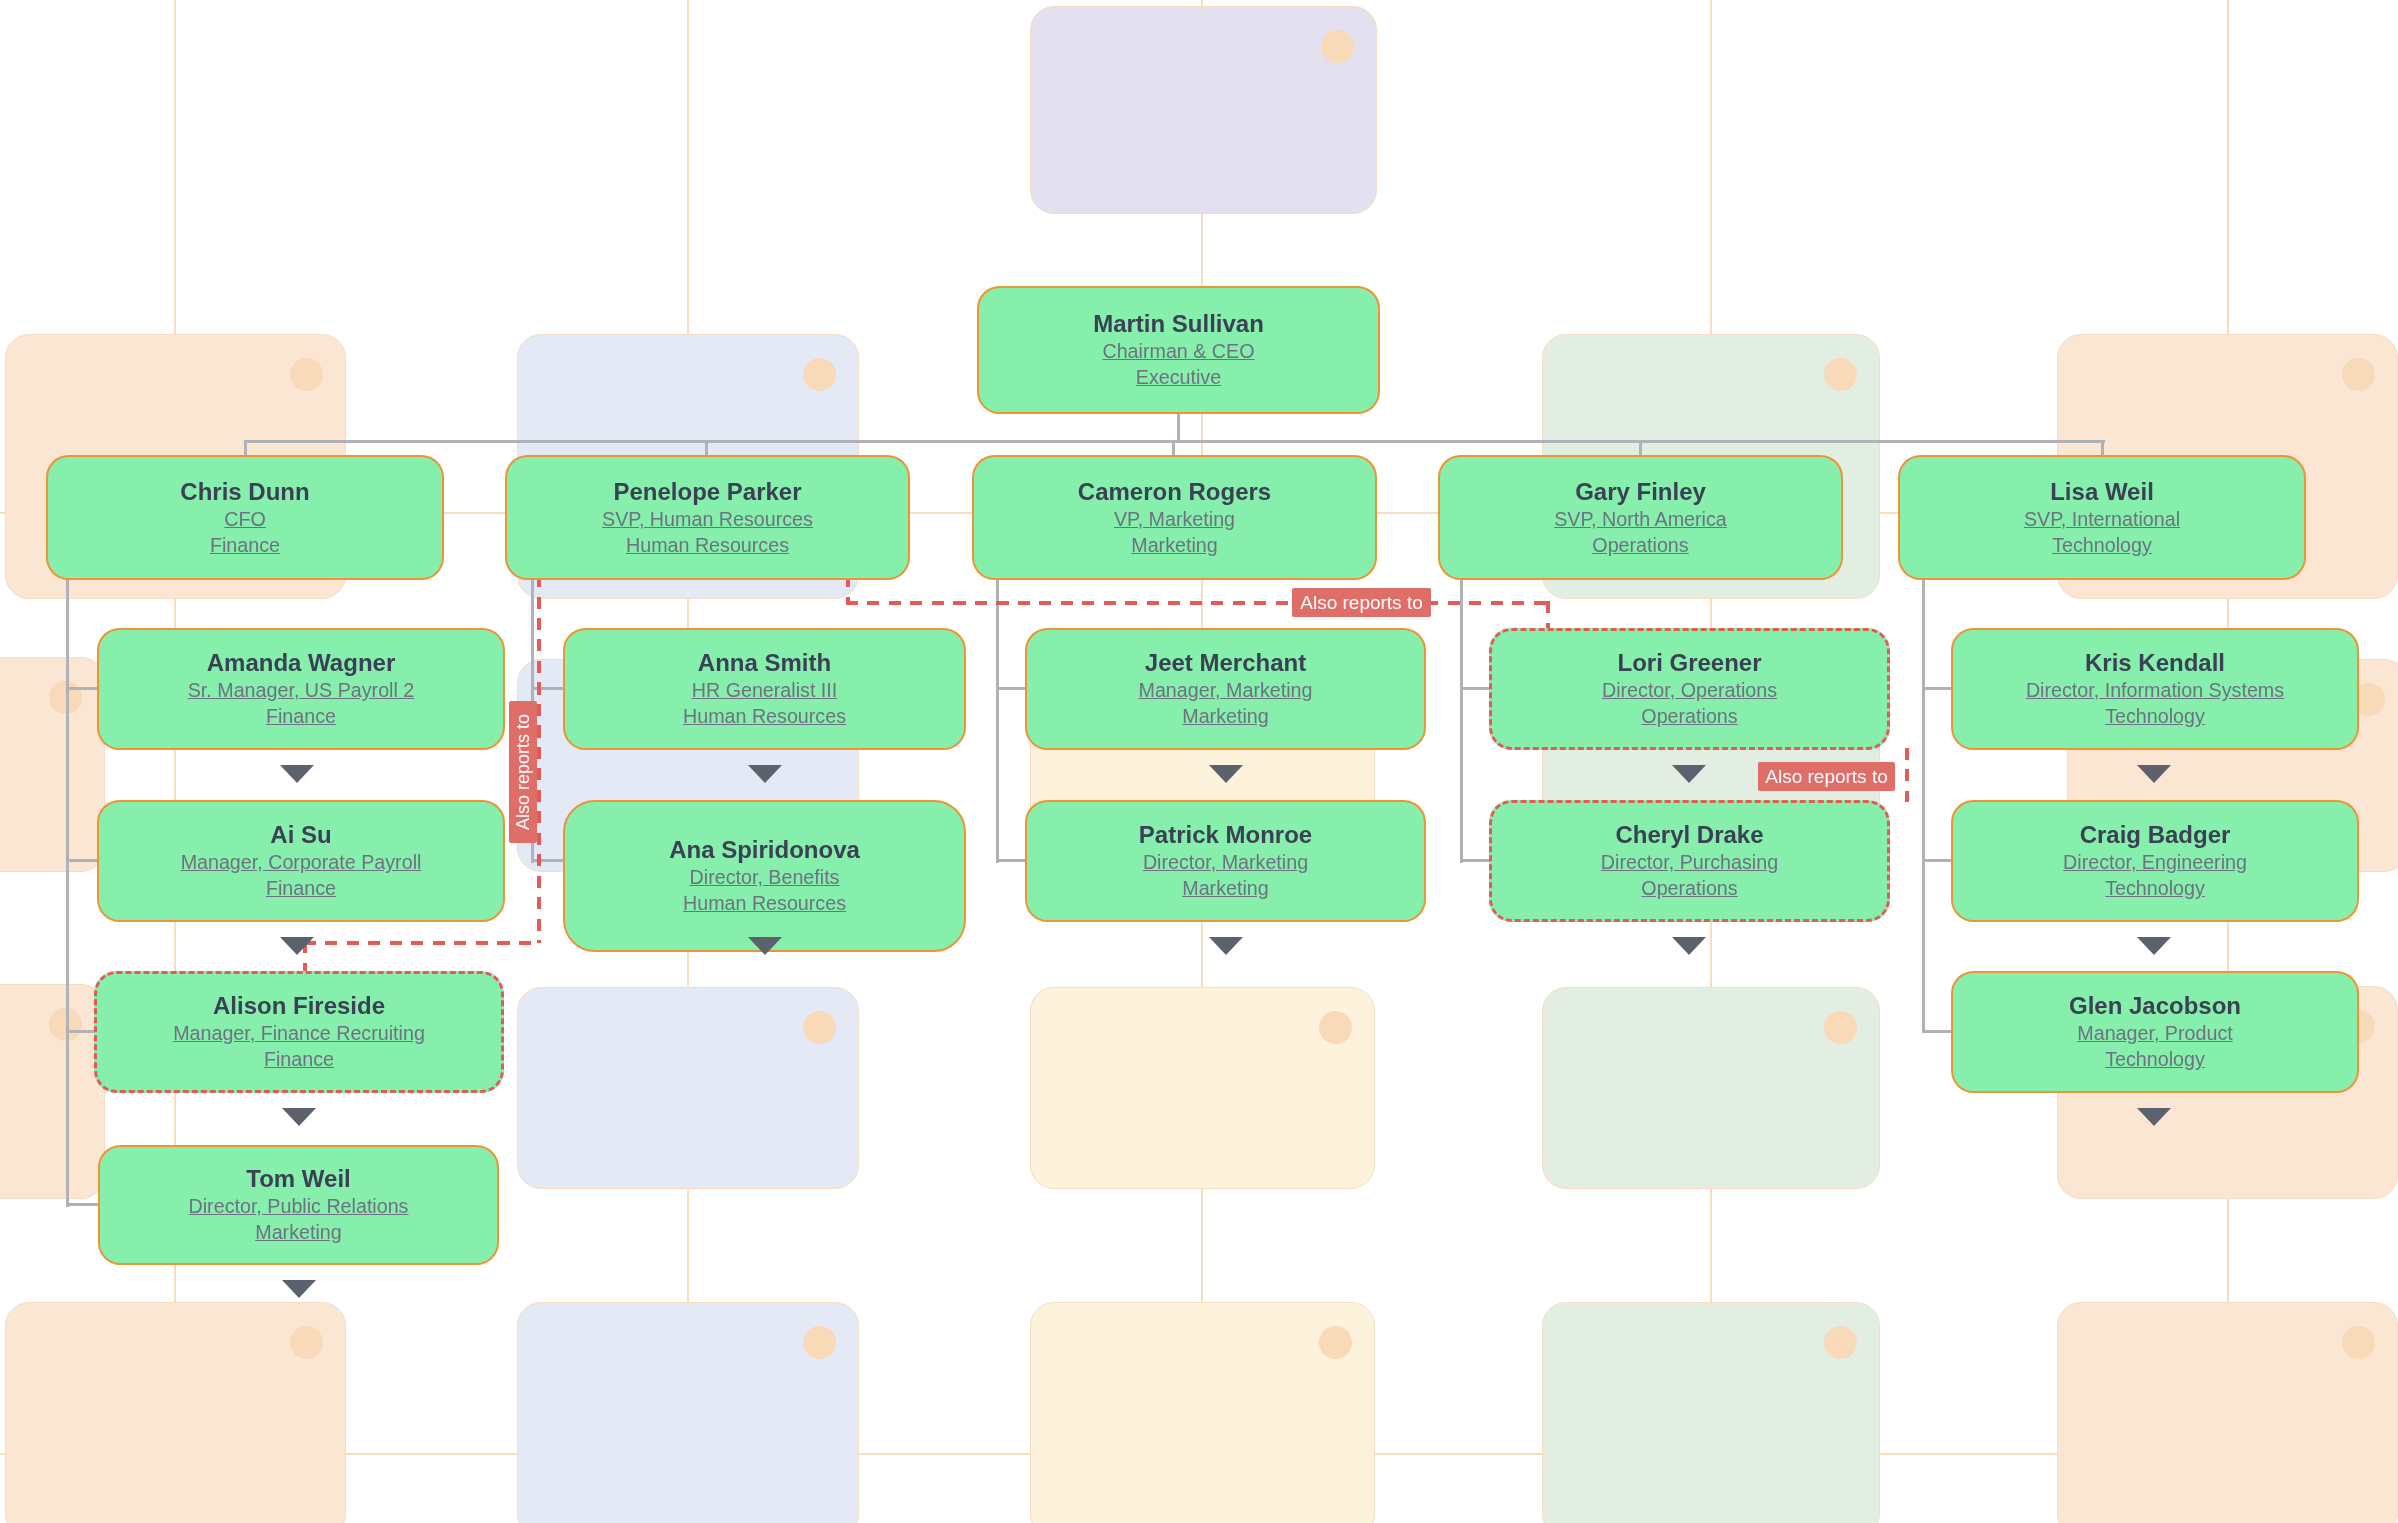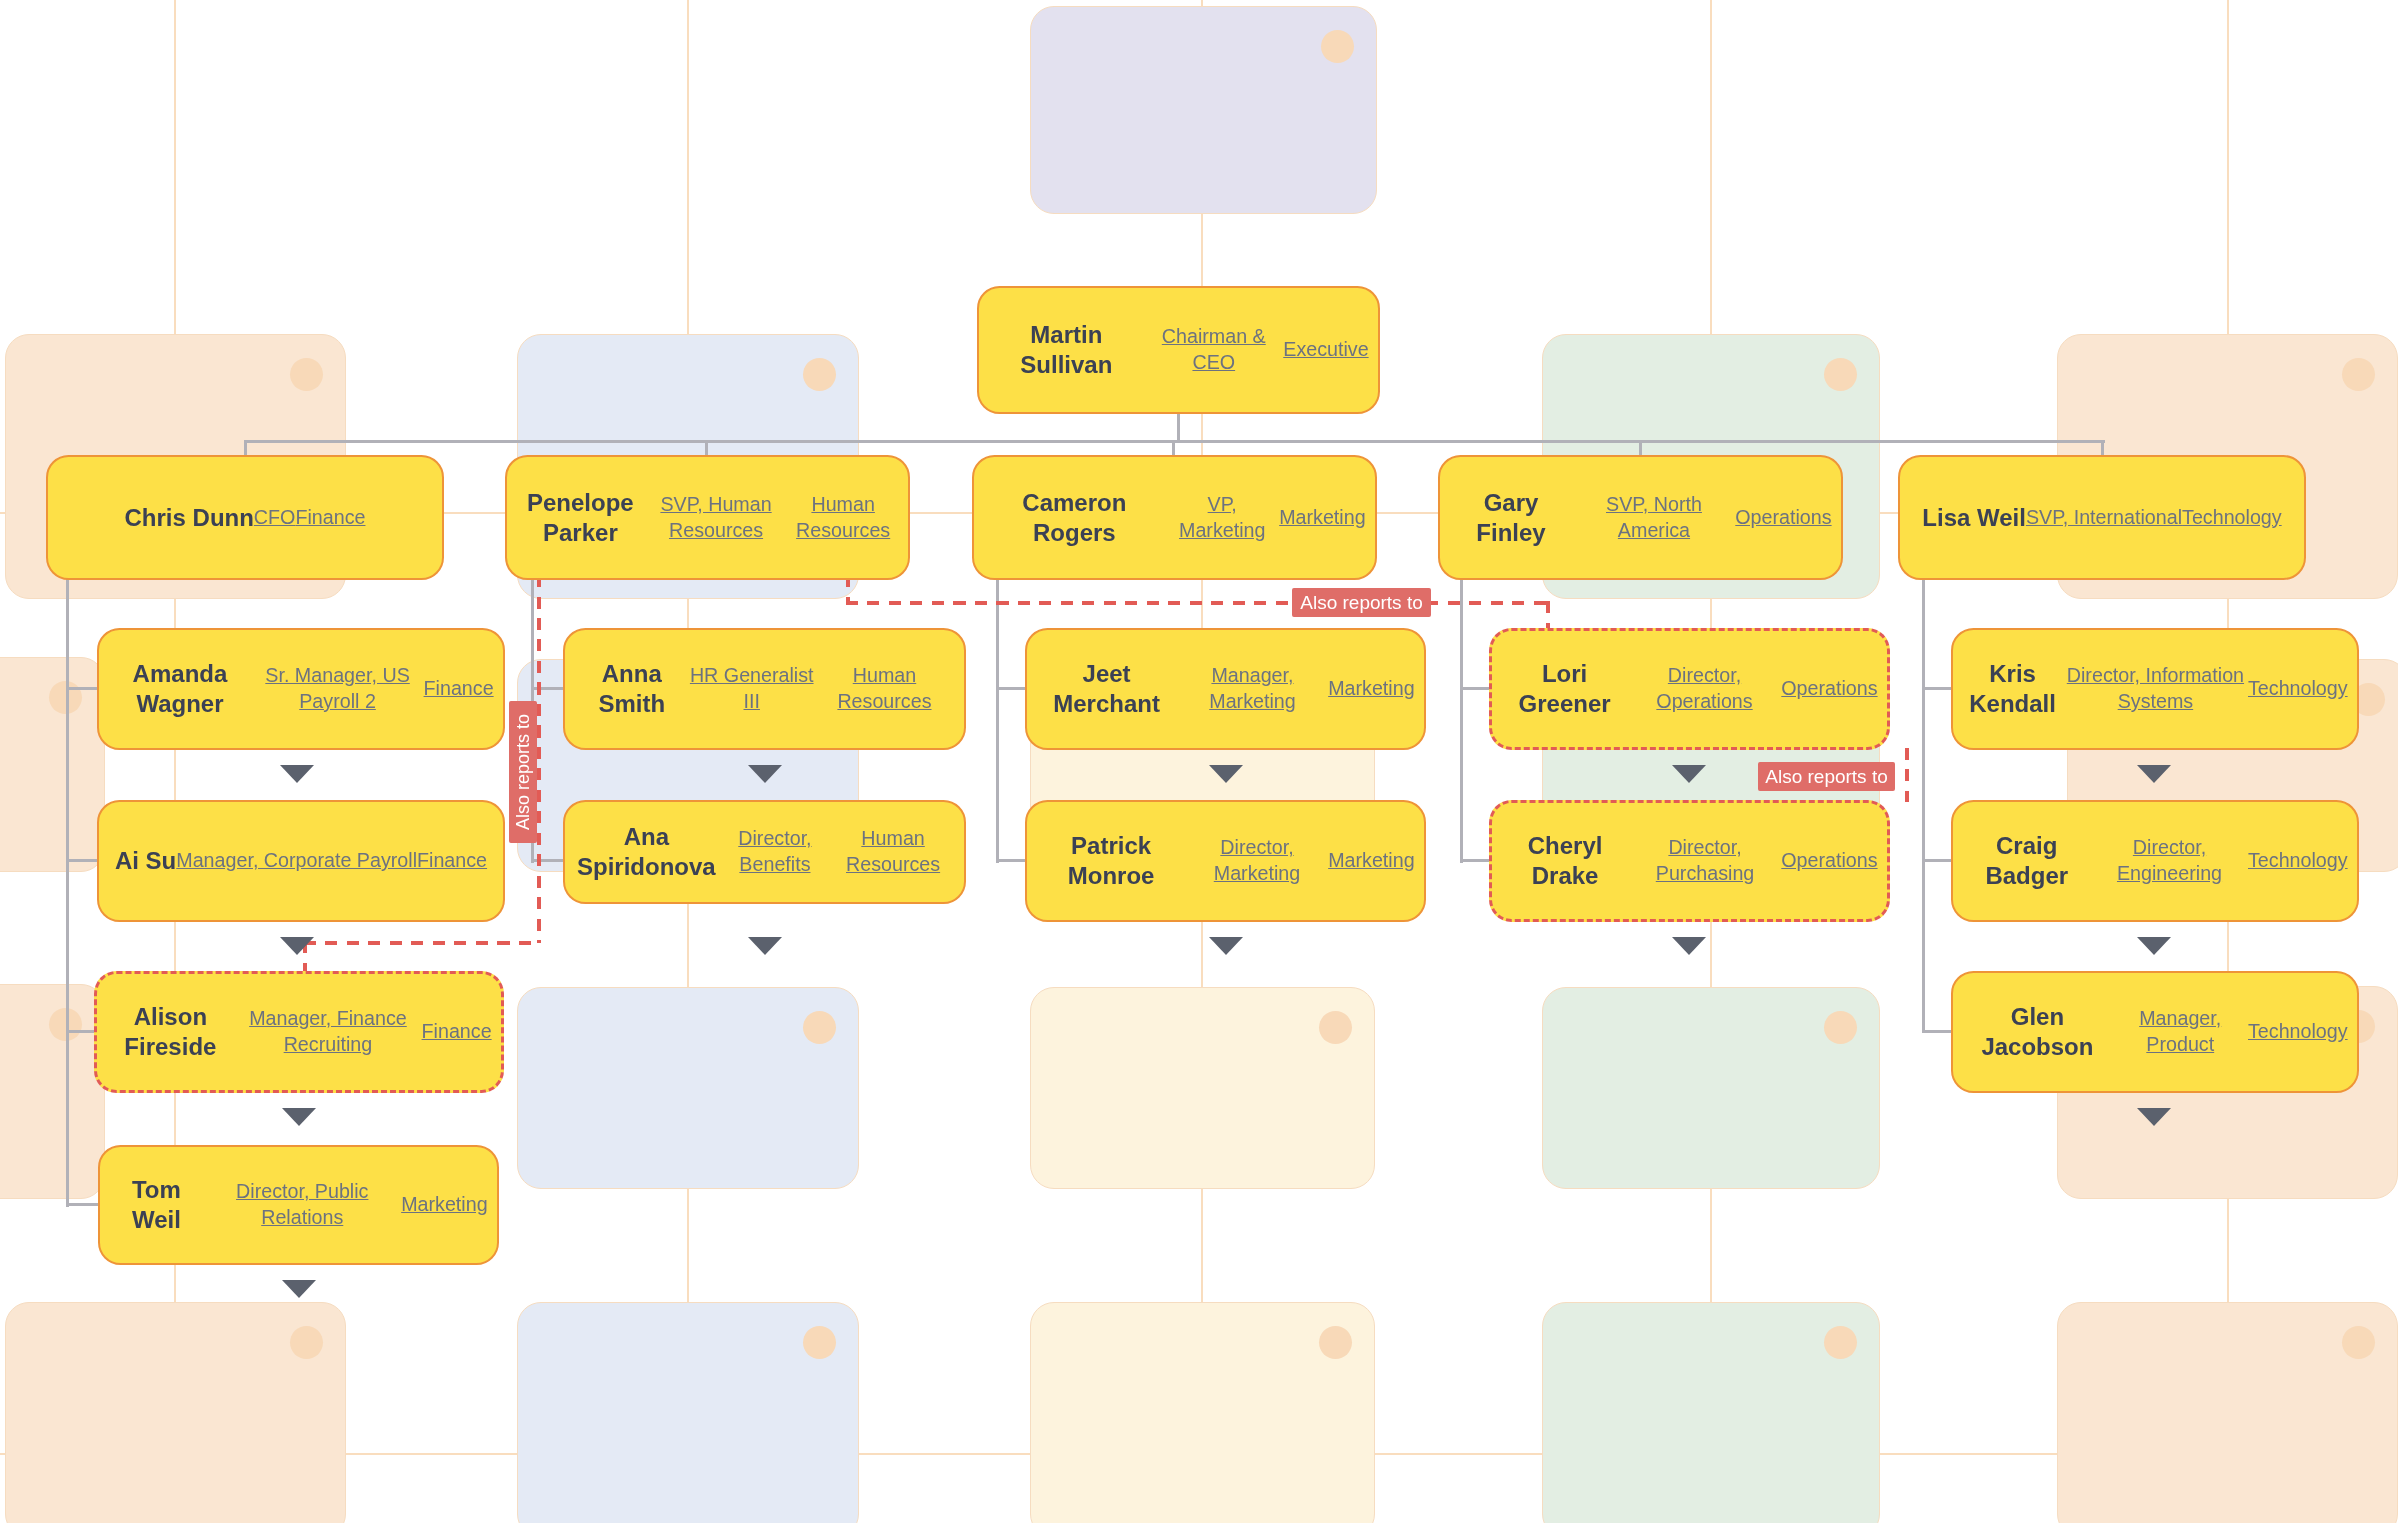--- a/index.html
+++ b/index.html
@@ -15,22 +15,22 @@
   .ghost .dot{position:absolute;width:33px;height:33px;border-radius:50%;background:var(--ghost-circle);}
   
   .gline{position:absolute;background:var(--connector-gray);z-index:3;}
   
   .rline-h{position:absolute;height:3.7px;z-index:4;
     background:repeating-linear-gradient(90deg,var(--dashed-red) 0 12px,transparent 12px 21.5px);}
   .rline-v{position:absolute;width:3.7px;z-index:4;
     background:repeating-linear-gradient(180deg,var(--dashed-red) 0 12px,transparent 12px 21.5px);}
   
   .card{
-    position:absolute;background:#fde047;border:2.8px solid var(--card-orange);border-radius:22.5px;
-    display:flex;flex-direction:row;align-items:center;justify-content:center;
+    position:absolute;background:#86efac;border:2.8px solid var(--card-orange);border-radius:22.5px;
+    display:flex;flex-direction:column;justify-content:center;
     text-align:center;z-index:5;box-sizing:border-box;padding:5.6px 9.4px;cursor:pointer;
   }
   .card.dashed{border:3.7px dashed var(--dashed-red);}
   .card .name{font-size:24px;font-weight:700;color:var(--name-color);line-height:1.25;}
   .card .title,.card .dept{font-size:19.7px;color:var(--sub-color);line-height:1.3;text-decoration:underline;}
   
   .tri{
     position:absolute;width:0;height:0;z-index:6;cursor:pointer;
     border-left:17px solid transparent;border-right:17px solid transparent;
     border-top:18px solid var(--triangle-color);
@@ -202,21 +202,21 @@
     <div class="card" style="left: 1951px; top: 628px; width: 408px; height: 122px; box-sizing: border-box;">
       <div class="name">Kris Kendall</div>
       <div class="title">Director, Information Systems</div>
       <div class="dept">Technology</div>
     </div>
     <div class="card" style="left: 97px; top: 800px; width: 408px; height: 122px; box-sizing: border-box;">
       <div class="name">Ai Su</div>
       <div class="title">Manager, Corporate Payroll</div>
       <div class="dept">Finance</div>
     </div>
-    <div class="card" style="left: 563px; top: 800px; width: 403px; height: 104px; box-sizing: border-box;">
+    <div class="card" style="left: 563px; top: 800px; width: 403px; height: 152px; box-sizing: border-box; border-radius: 32px;">
       <div class="name">Ana Spiridonova</div>
       <div class="title">Director, Benefits</div>
       <div class="dept">Human Resources</div>
     </div>
     <div class="card" style="left: 1025px; top: 800px; width: 401px; height: 122px; box-sizing: border-box;">
       <div class="name">Patrick Monroe</div>
       <div class="title">Director, Marketing</div>
       <div class="dept">Marketing</div>
     </div>
     <div class="card dashed" style="left: 1489px; top: 800px; width: 401px; height: 122px; box-sizing: border-box;">

